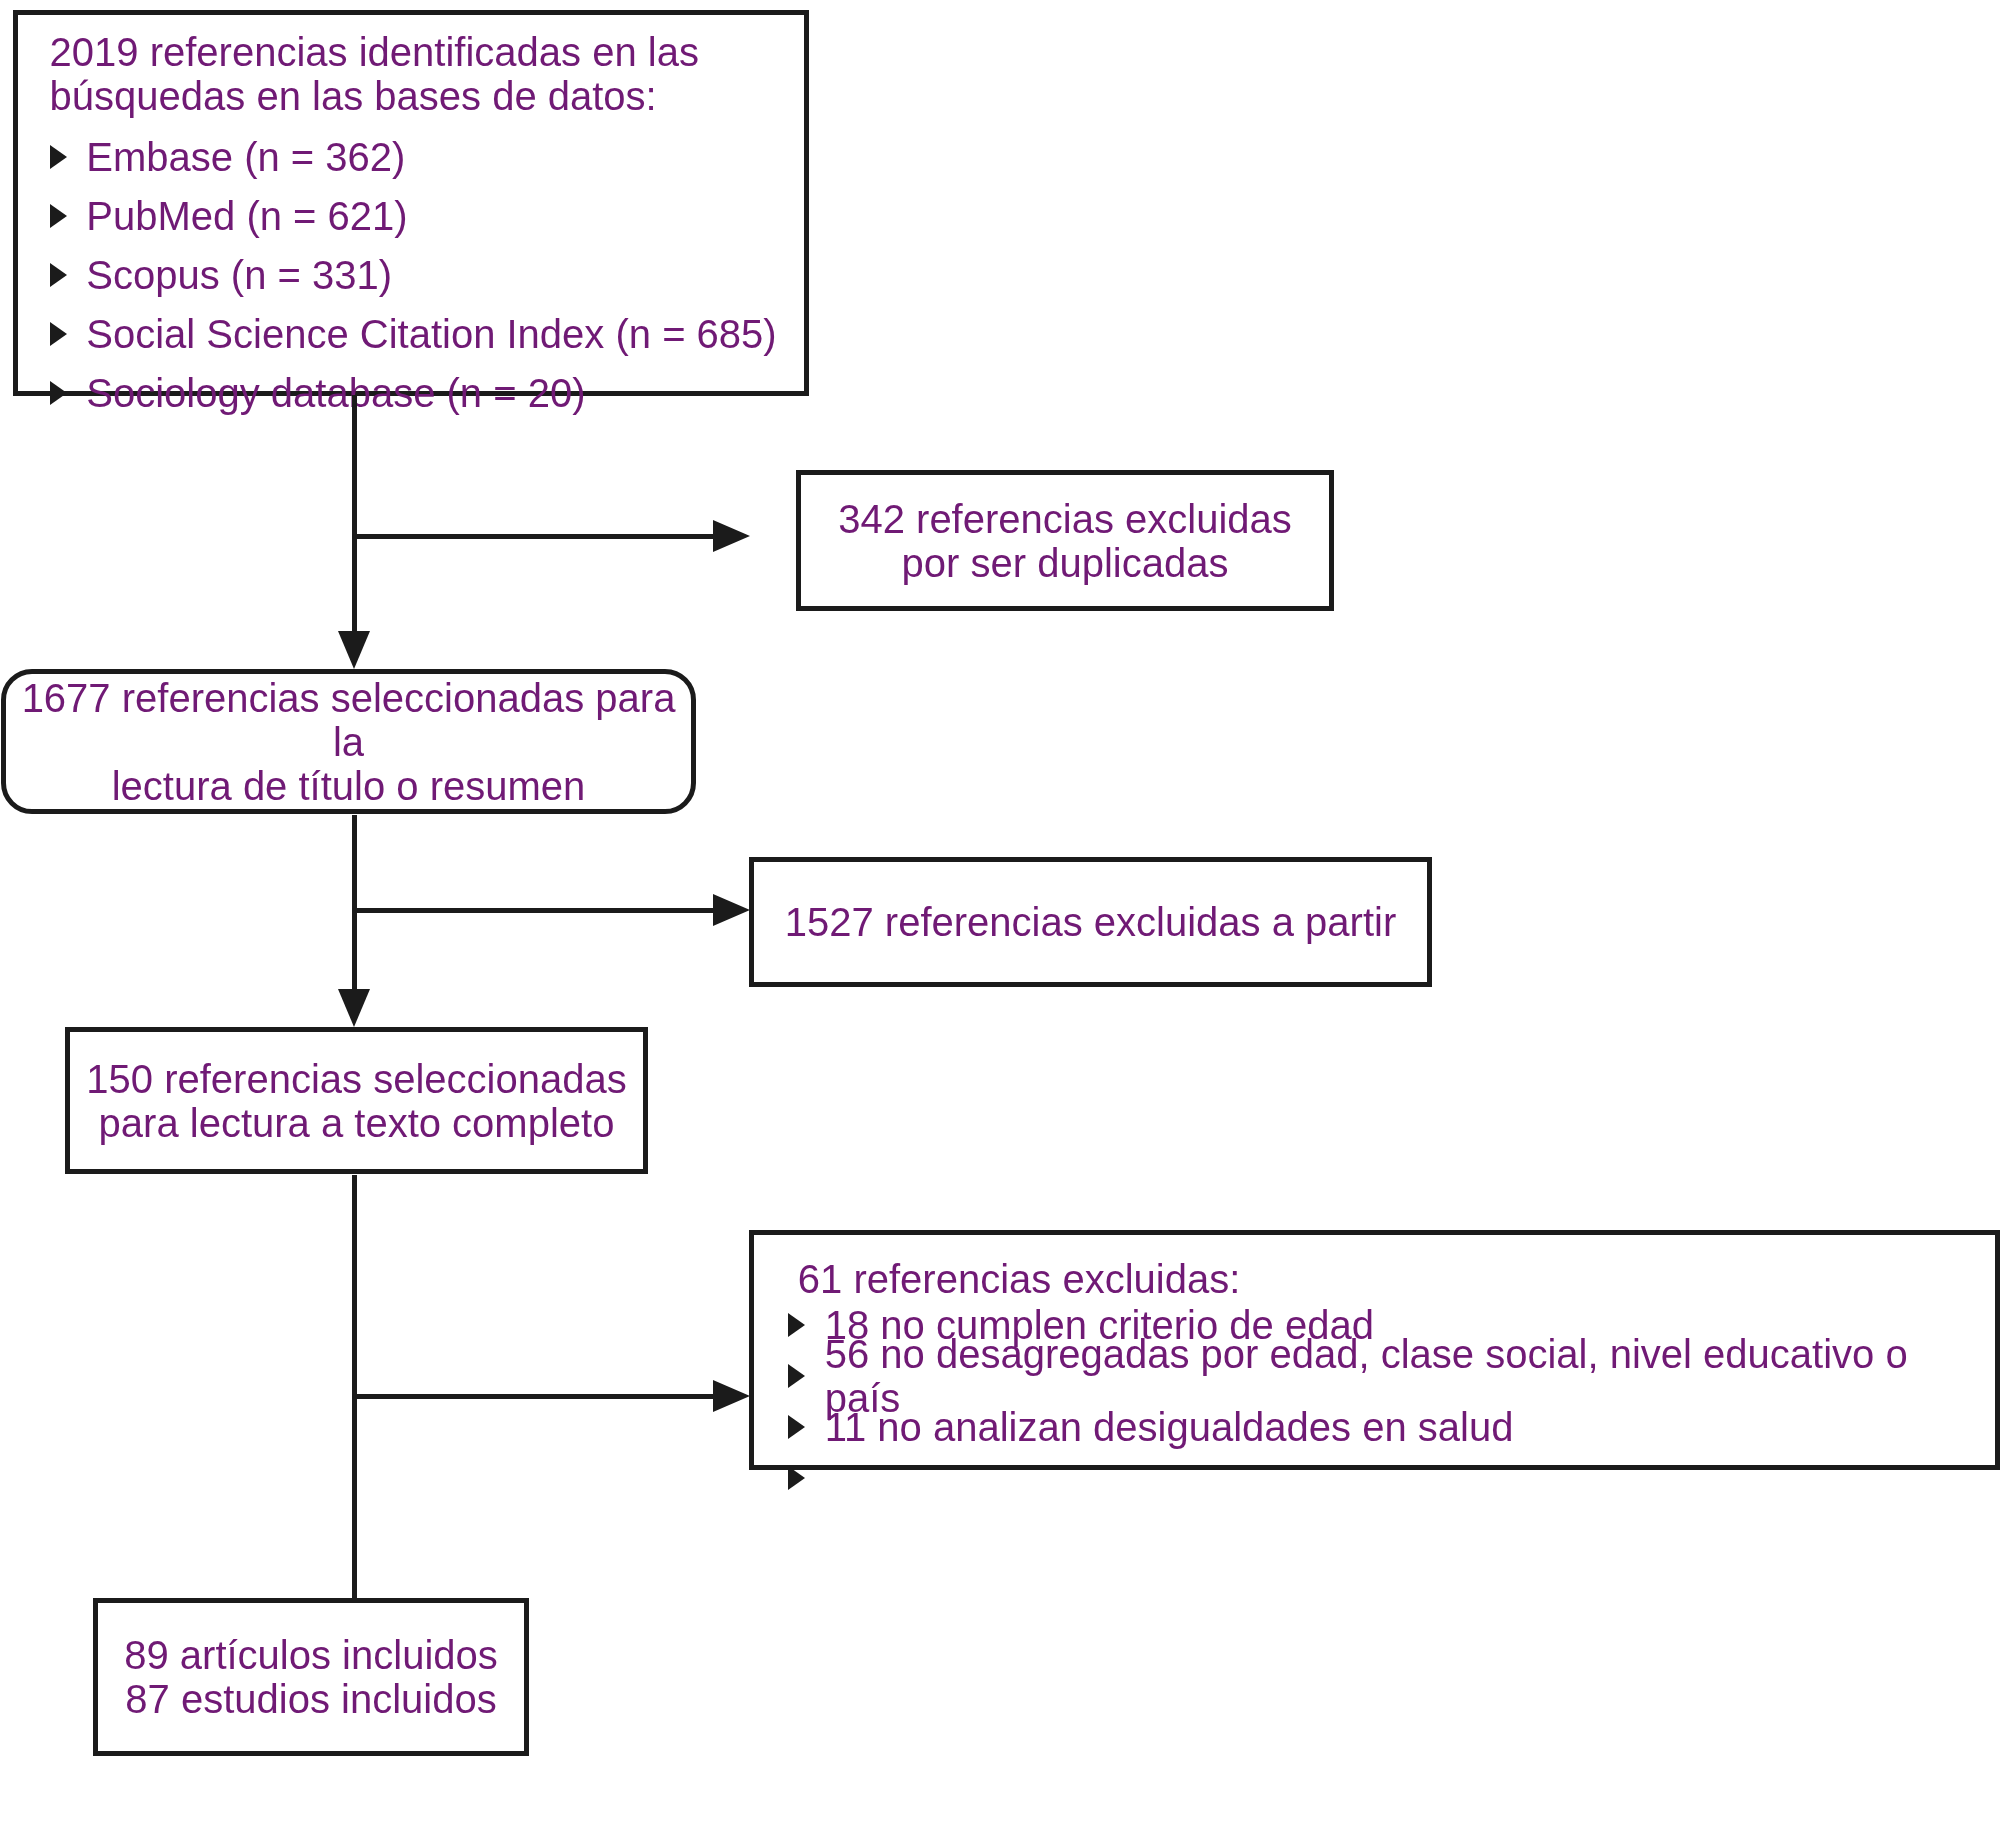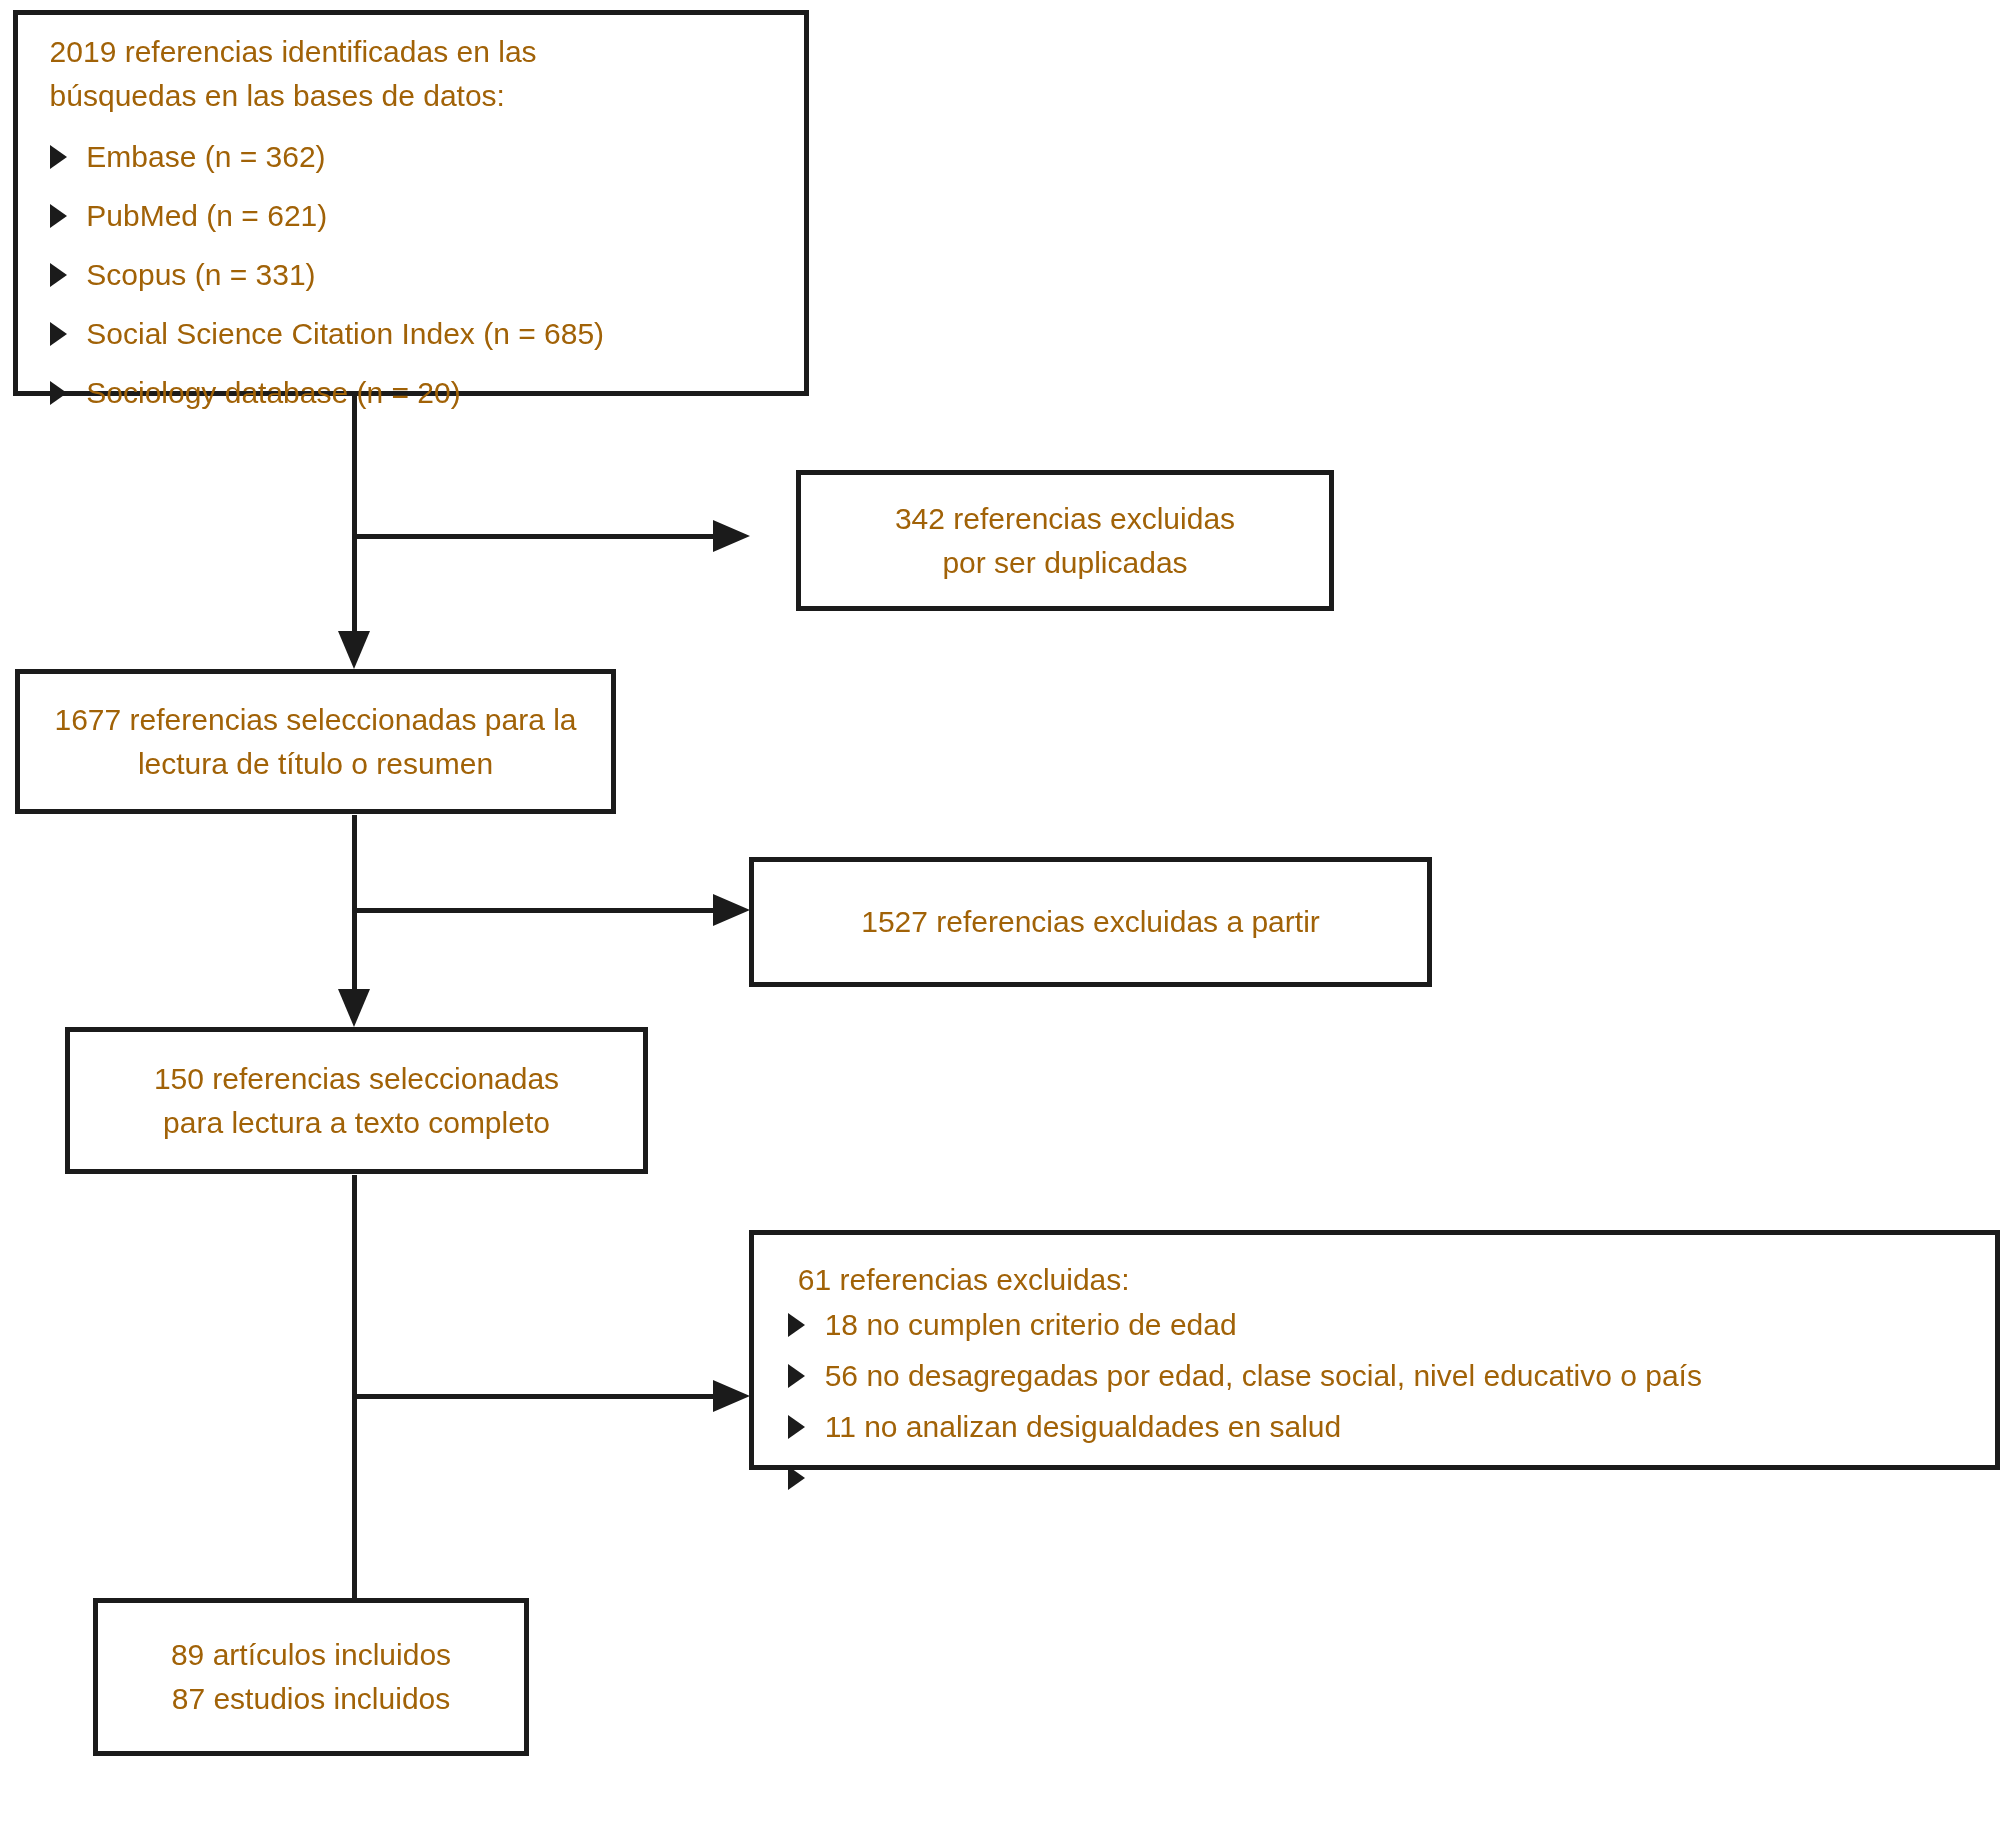--- a/index.html
+++ b/index.html
@@ -2,22 +2,22 @@
 <html style="font-size:11.2px"><head>
 <meta charset="utf-8">
 <style>
   html, body { margin: 0; padding: 0; background: #ffffff; }
   .canvas {
     position: relative;
     width: 2005px;
     height: 1840px;
     background: #ffffff;
     font-family: "Liberation Sans", "DejaVu Sans", sans-serif;
-    color: #a16207;
-    font-size: 30px;
+    color: #701a75;
+    font-size: 40px;
     line-height: 44px;
   }
   .box {
     position: absolute;
     border: 5.6px solid #1b1b1b;
     background: #ffffff;
     box-sizing: border-box;
   }
   .box-centered {
     display: flex;
@@ -48,21 +48,21 @@
     border-bottom: 12.6px solid transparent;
     margin-right: 19.7px;
   }
   
   .box-identified { left: 12.6px; top: 9.8px; width: 796px; height: 386px; padding: 15.4px 21px 0 32px; }
   .box-identified .title { margin-bottom: 9.8px; }
   .box-identified .bullet-row { height: 59px; }
   
   .box-duplicates { left: 751px; top: 470px; width: 538px; height: 141px; margin-left: 45px; }
   
-  .box-screened { left: 15px; top: 669px; width: 601px; height: 145px; }
+  .box-screened { left: 1px; top: 669px; width: 695px; height: 145px; border-radius: 31px; }
   
   .box-ta-excluded { left: 749px; top: 857px; width: 683px; height: 130px; }
   
   .box-fulltext { left: 65px; top: 1027px; width: 583px; height: 147px; }
   
   .box-ft-excluded { left: 749px; top: 1230px; width: 1251px; height: 240px; padding: 25px 14px 0 34px; }
   .box-ft-excluded .title { padding-left: 9.8px; height: 39px; line-height: 39px; }
   .box-ft-excluded .bullet-row { height: 51px; }
   .box-ft-excluded .bullet-row:first-of-type { margin-top: 4.2px; }
   

